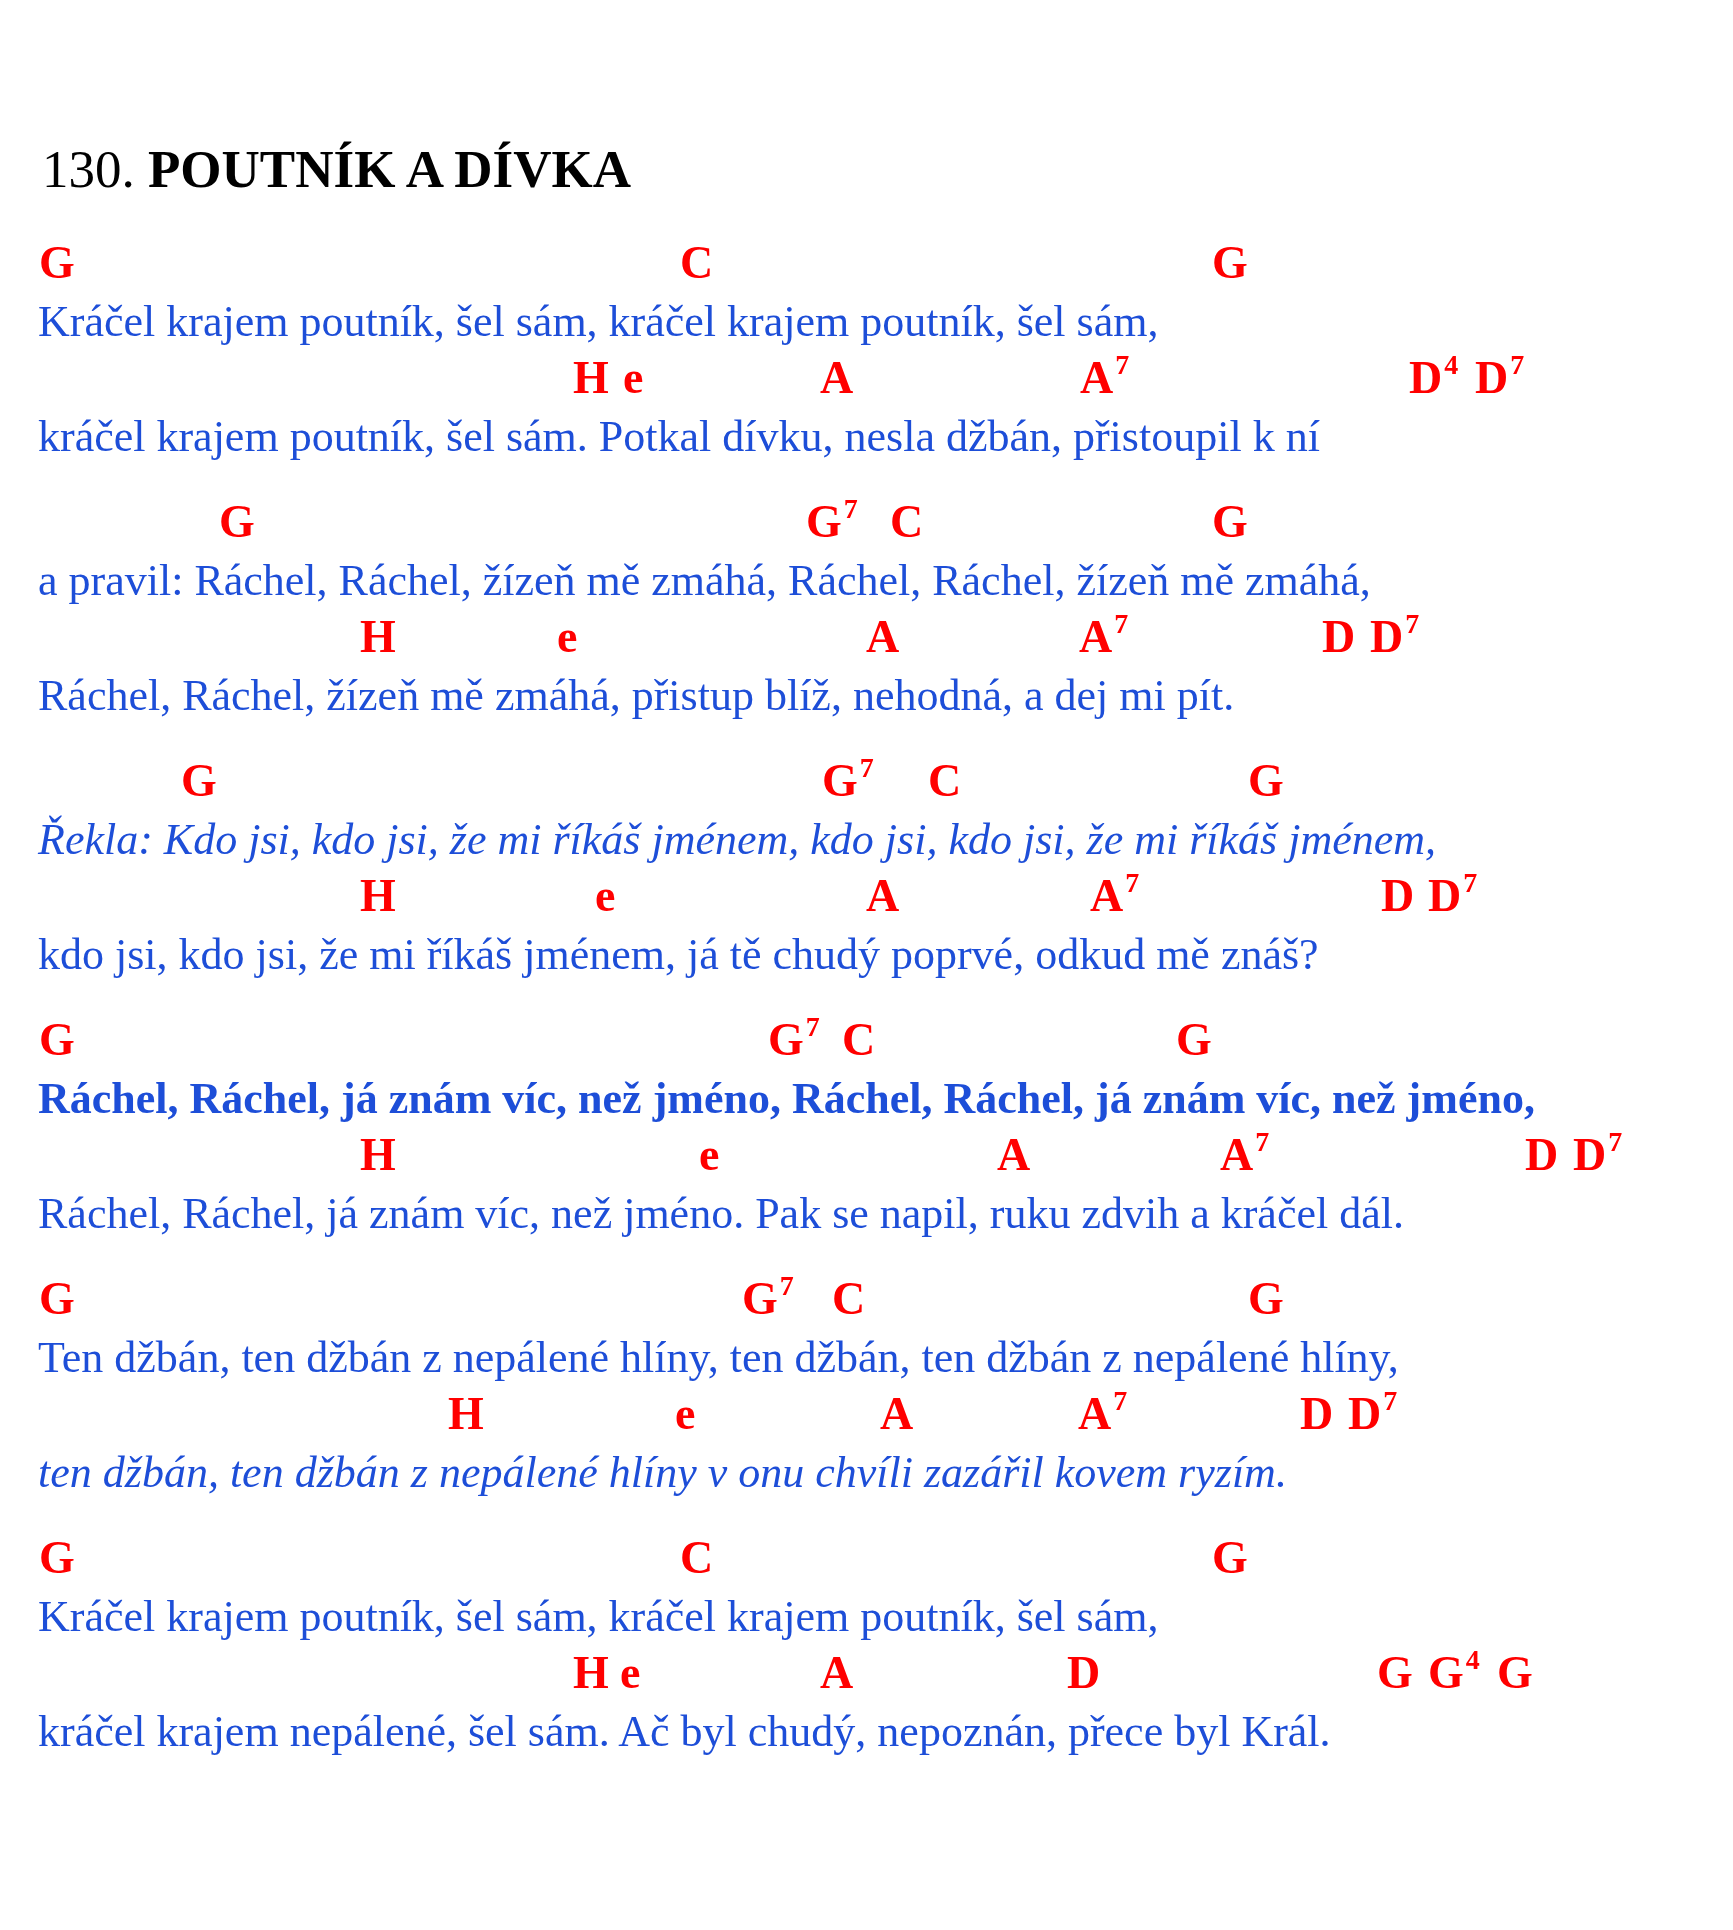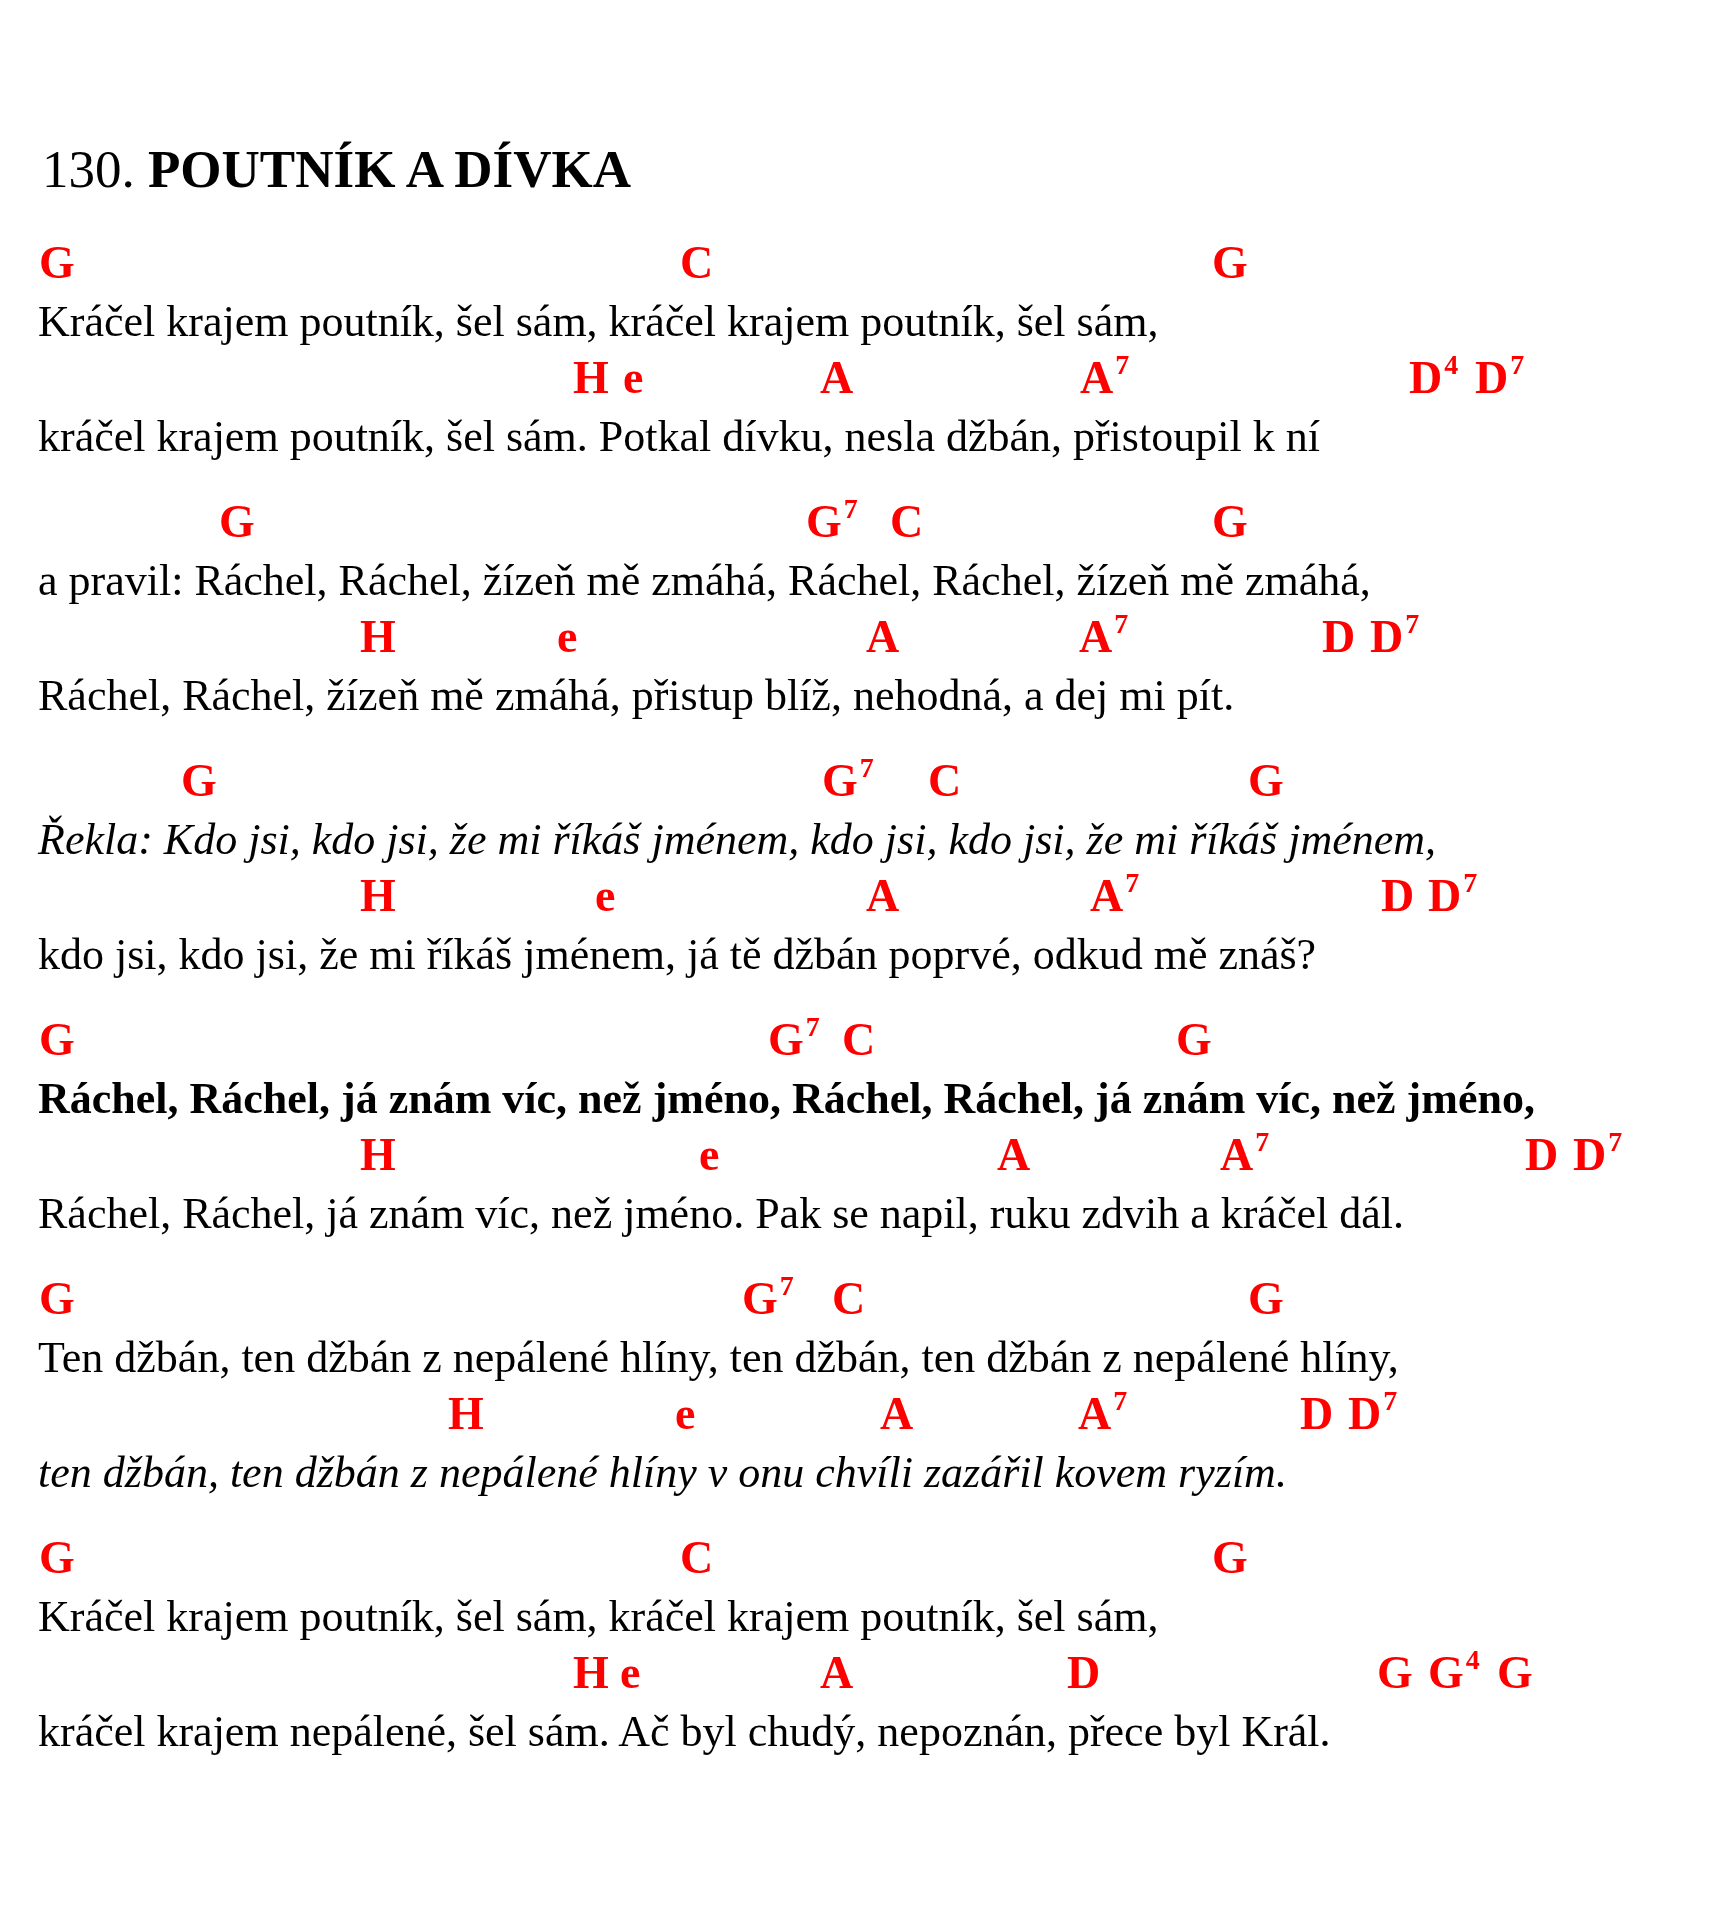--- a/index.html
+++ b/index.html
@@ -30,21 +30,21 @@
     color: #000000;
   }
   .title .num { font-weight: normal; }
   .title .name { font-weight: bold; }
   .lyric {
     position: absolute;
     left: 38px;
     white-space: nowrap;
     line-height: 1;
     font-size: 44px;
-    color: #000000;
+    color: #1d4ed8;
   }
   .chord {
     position: absolute;
     white-space: nowrap;
     line-height: 1;
     font-size: 46px;
     font-weight: bold;
     color: #ff0000;
   }
   .chord sup {
@@ -97,21 +97,21 @@
         <div class="chord" style="left: 822px; top: 758.475px;"><span>G</span><sup>7</sup></div>
         <div class="chord" style="left: 928px; top: 758.475px;"><span>C</span></div>
         <div class="chord" style="left: 1248px; top: 758.475px;"><span>G</span></div>
         <div class="lyric" style="top: 818.15px; font-style: italic;">Řekla: Kdo jsi, kdo jsi, že mi říkáš jménem, kdo jsi, kdo jsi, že mi říkáš jménem,</div>
         <div class="chord" style="left: 360px; top: 873.475px;"><span>H</span></div>
         <div class="chord" style="left: 595px; top: 873.475px;"><span>e</span></div>
         <div class="chord" style="left: 866px; top: 873.475px;"><span>A</span></div>
         <div class="chord" style="left: 1090px; top: 873.475px;"><span>A</span><sup>7</sup></div>
         <div class="chord" style="left: 1381px; top: 873.475px;"><span>D</span></div>
         <div class="chord" style="left: 1428px; top: 873.475px;"><span>D</span><sup>7</sup></div>
-        <div class="lyric" style="top: 933.15px;">kdo jsi, kdo jsi, že mi říkáš jménem, já tě džbán poprvé, odkud mě znáš?</div>
+        <div class="lyric" style="top: 933.15px;">kdo jsi, kdo jsi, že mi říkáš jménem, já tě chudý poprvé, odkud mě znáš?</div>
       </div>
       <div>
         <div class="chord" style="left: 39px; top: 1017.48px;"><span>G</span></div>
         <div class="chord" style="left: 768px; top: 1017.48px;"><span>G</span><sup>7</sup></div>
         <div class="chord" style="left: 842px; top: 1017.48px;"><span>C</span></div>
         <div class="chord" style="left: 1176px; top: 1017.48px;"><span>G</span></div>
         <div class="lyric" style="top: 1077.15px; font-weight: bold;">Ráchel, Ráchel, já znám víc, než jméno, Ráchel, Ráchel, já znám víc, než jméno,</div>
         <div class="chord" style="left: 360px; top: 1132.47px;"><span>H</span></div>
         <div class="chord" style="left: 699px; top: 1132.47px;"><span>e</span></div>
         <div class="chord" style="left: 997px; top: 1132.47px;"><span>A</span></div>

